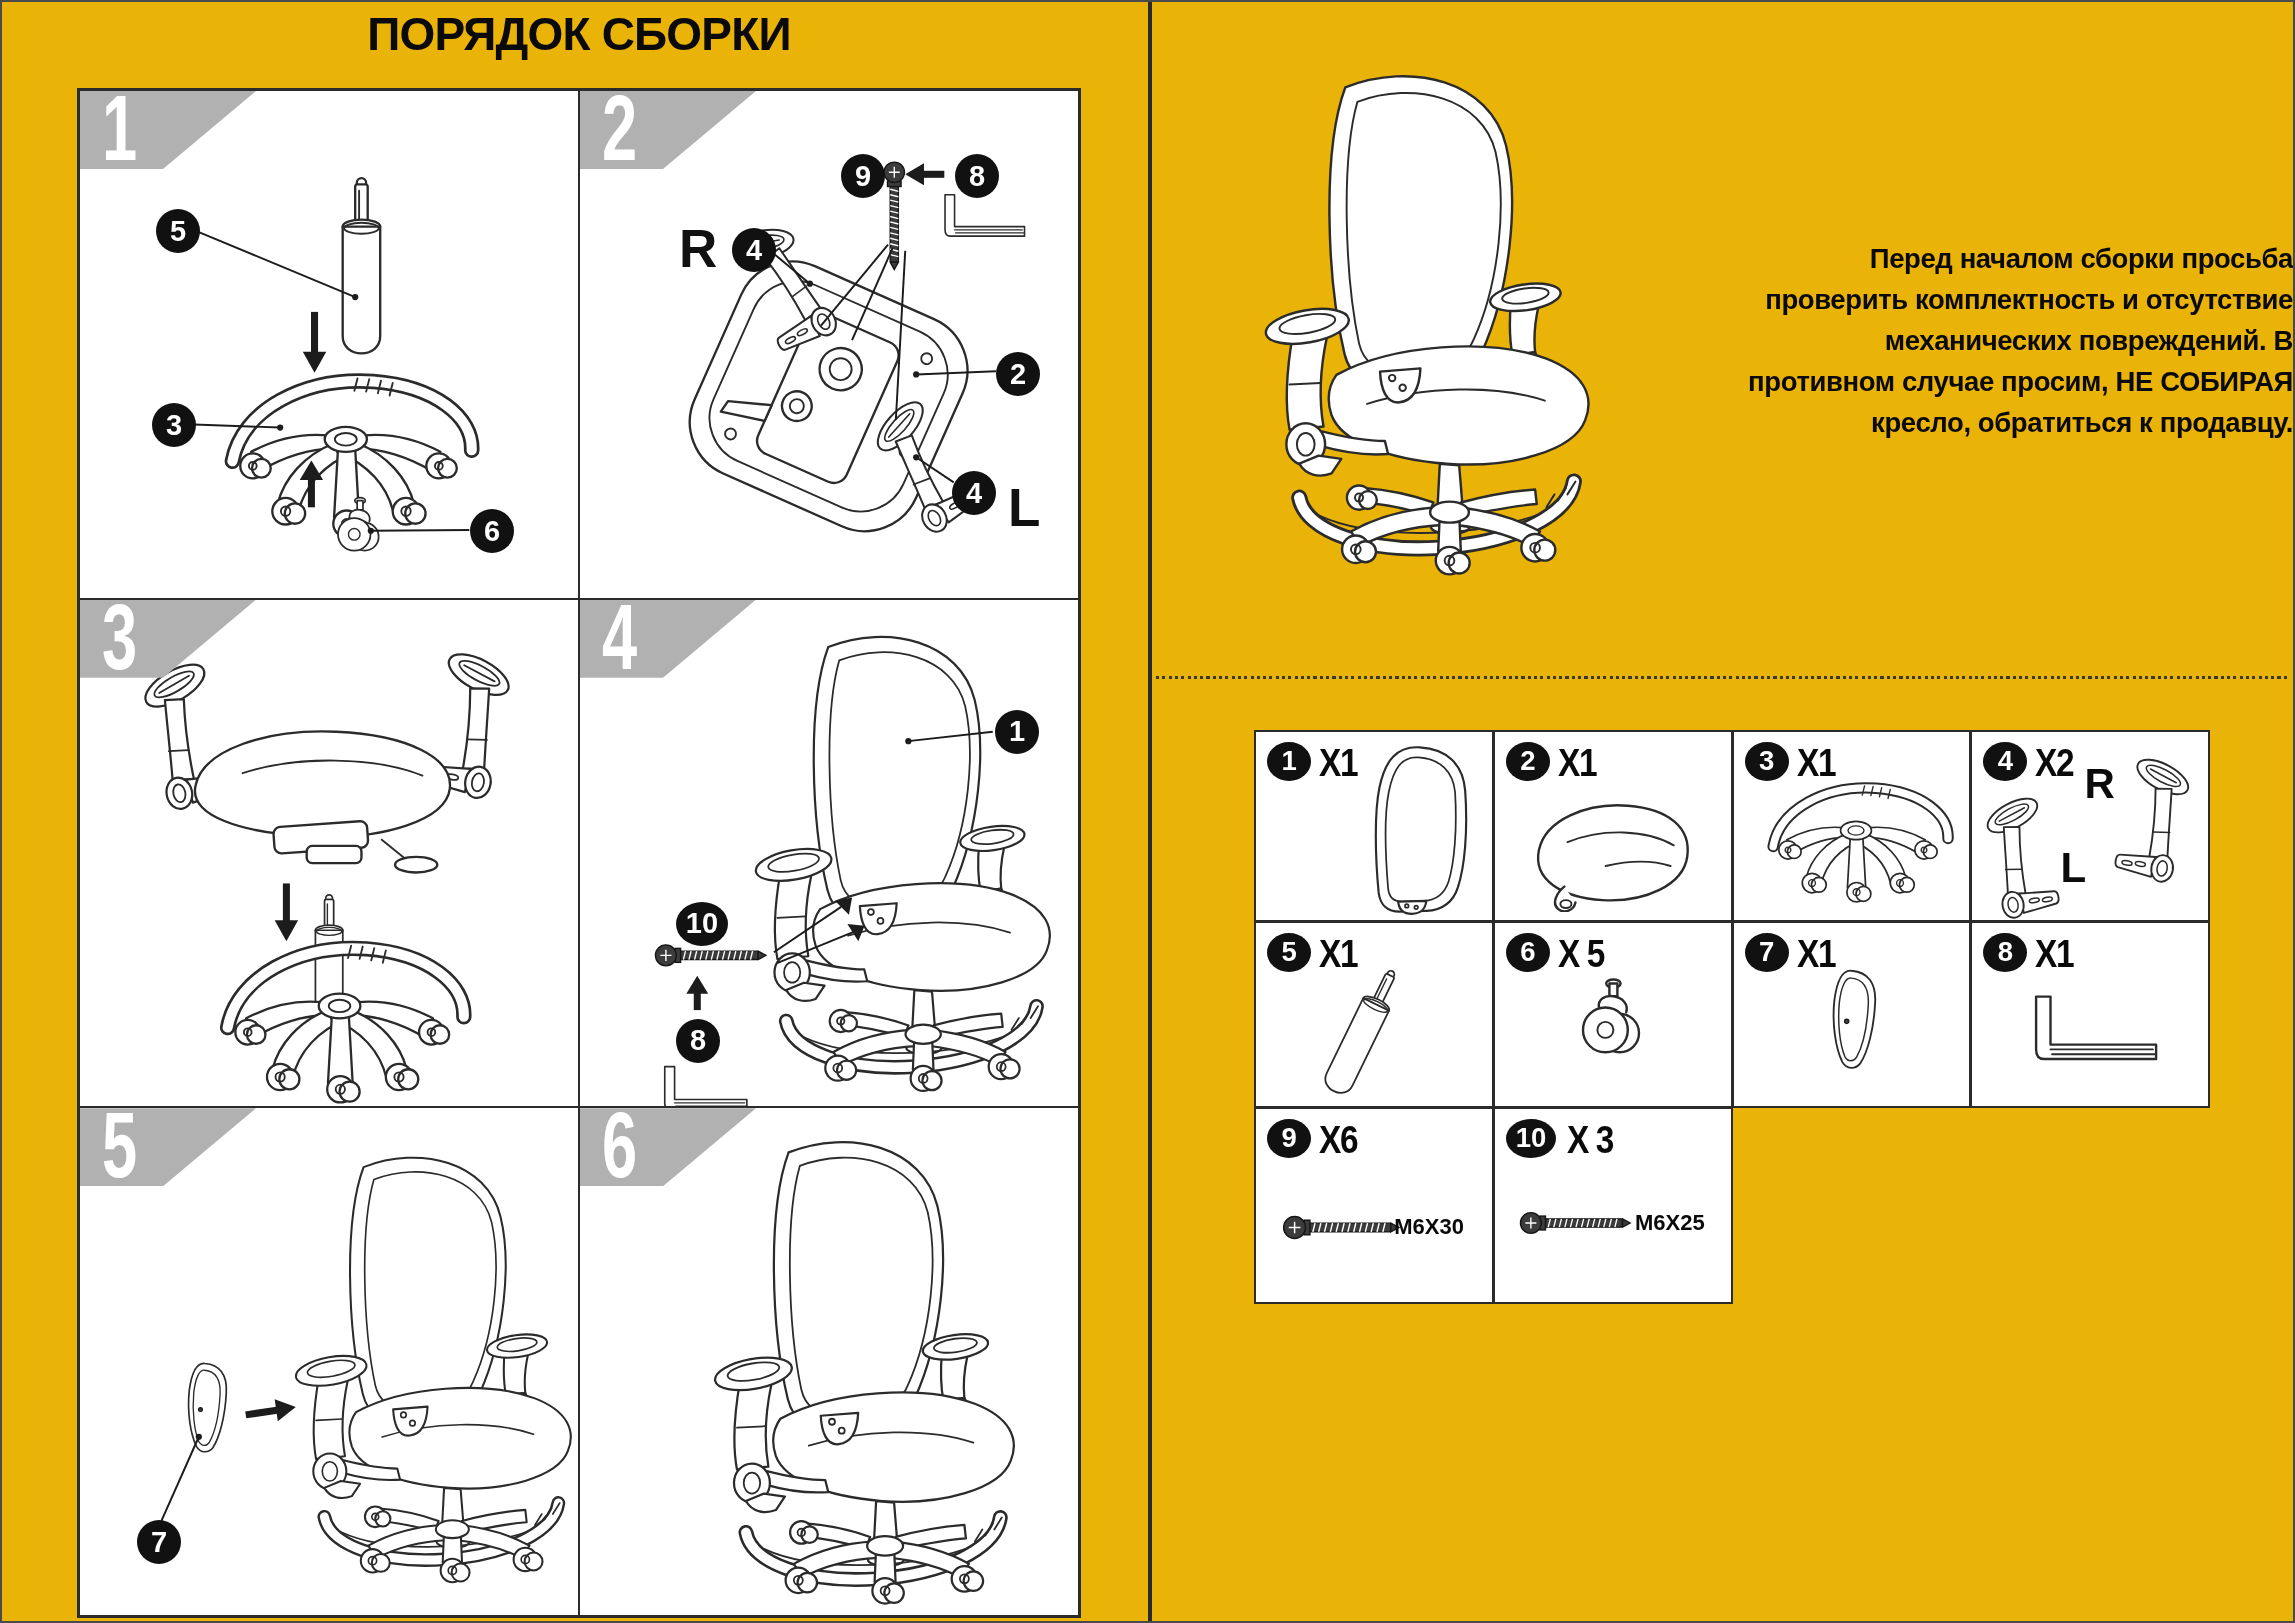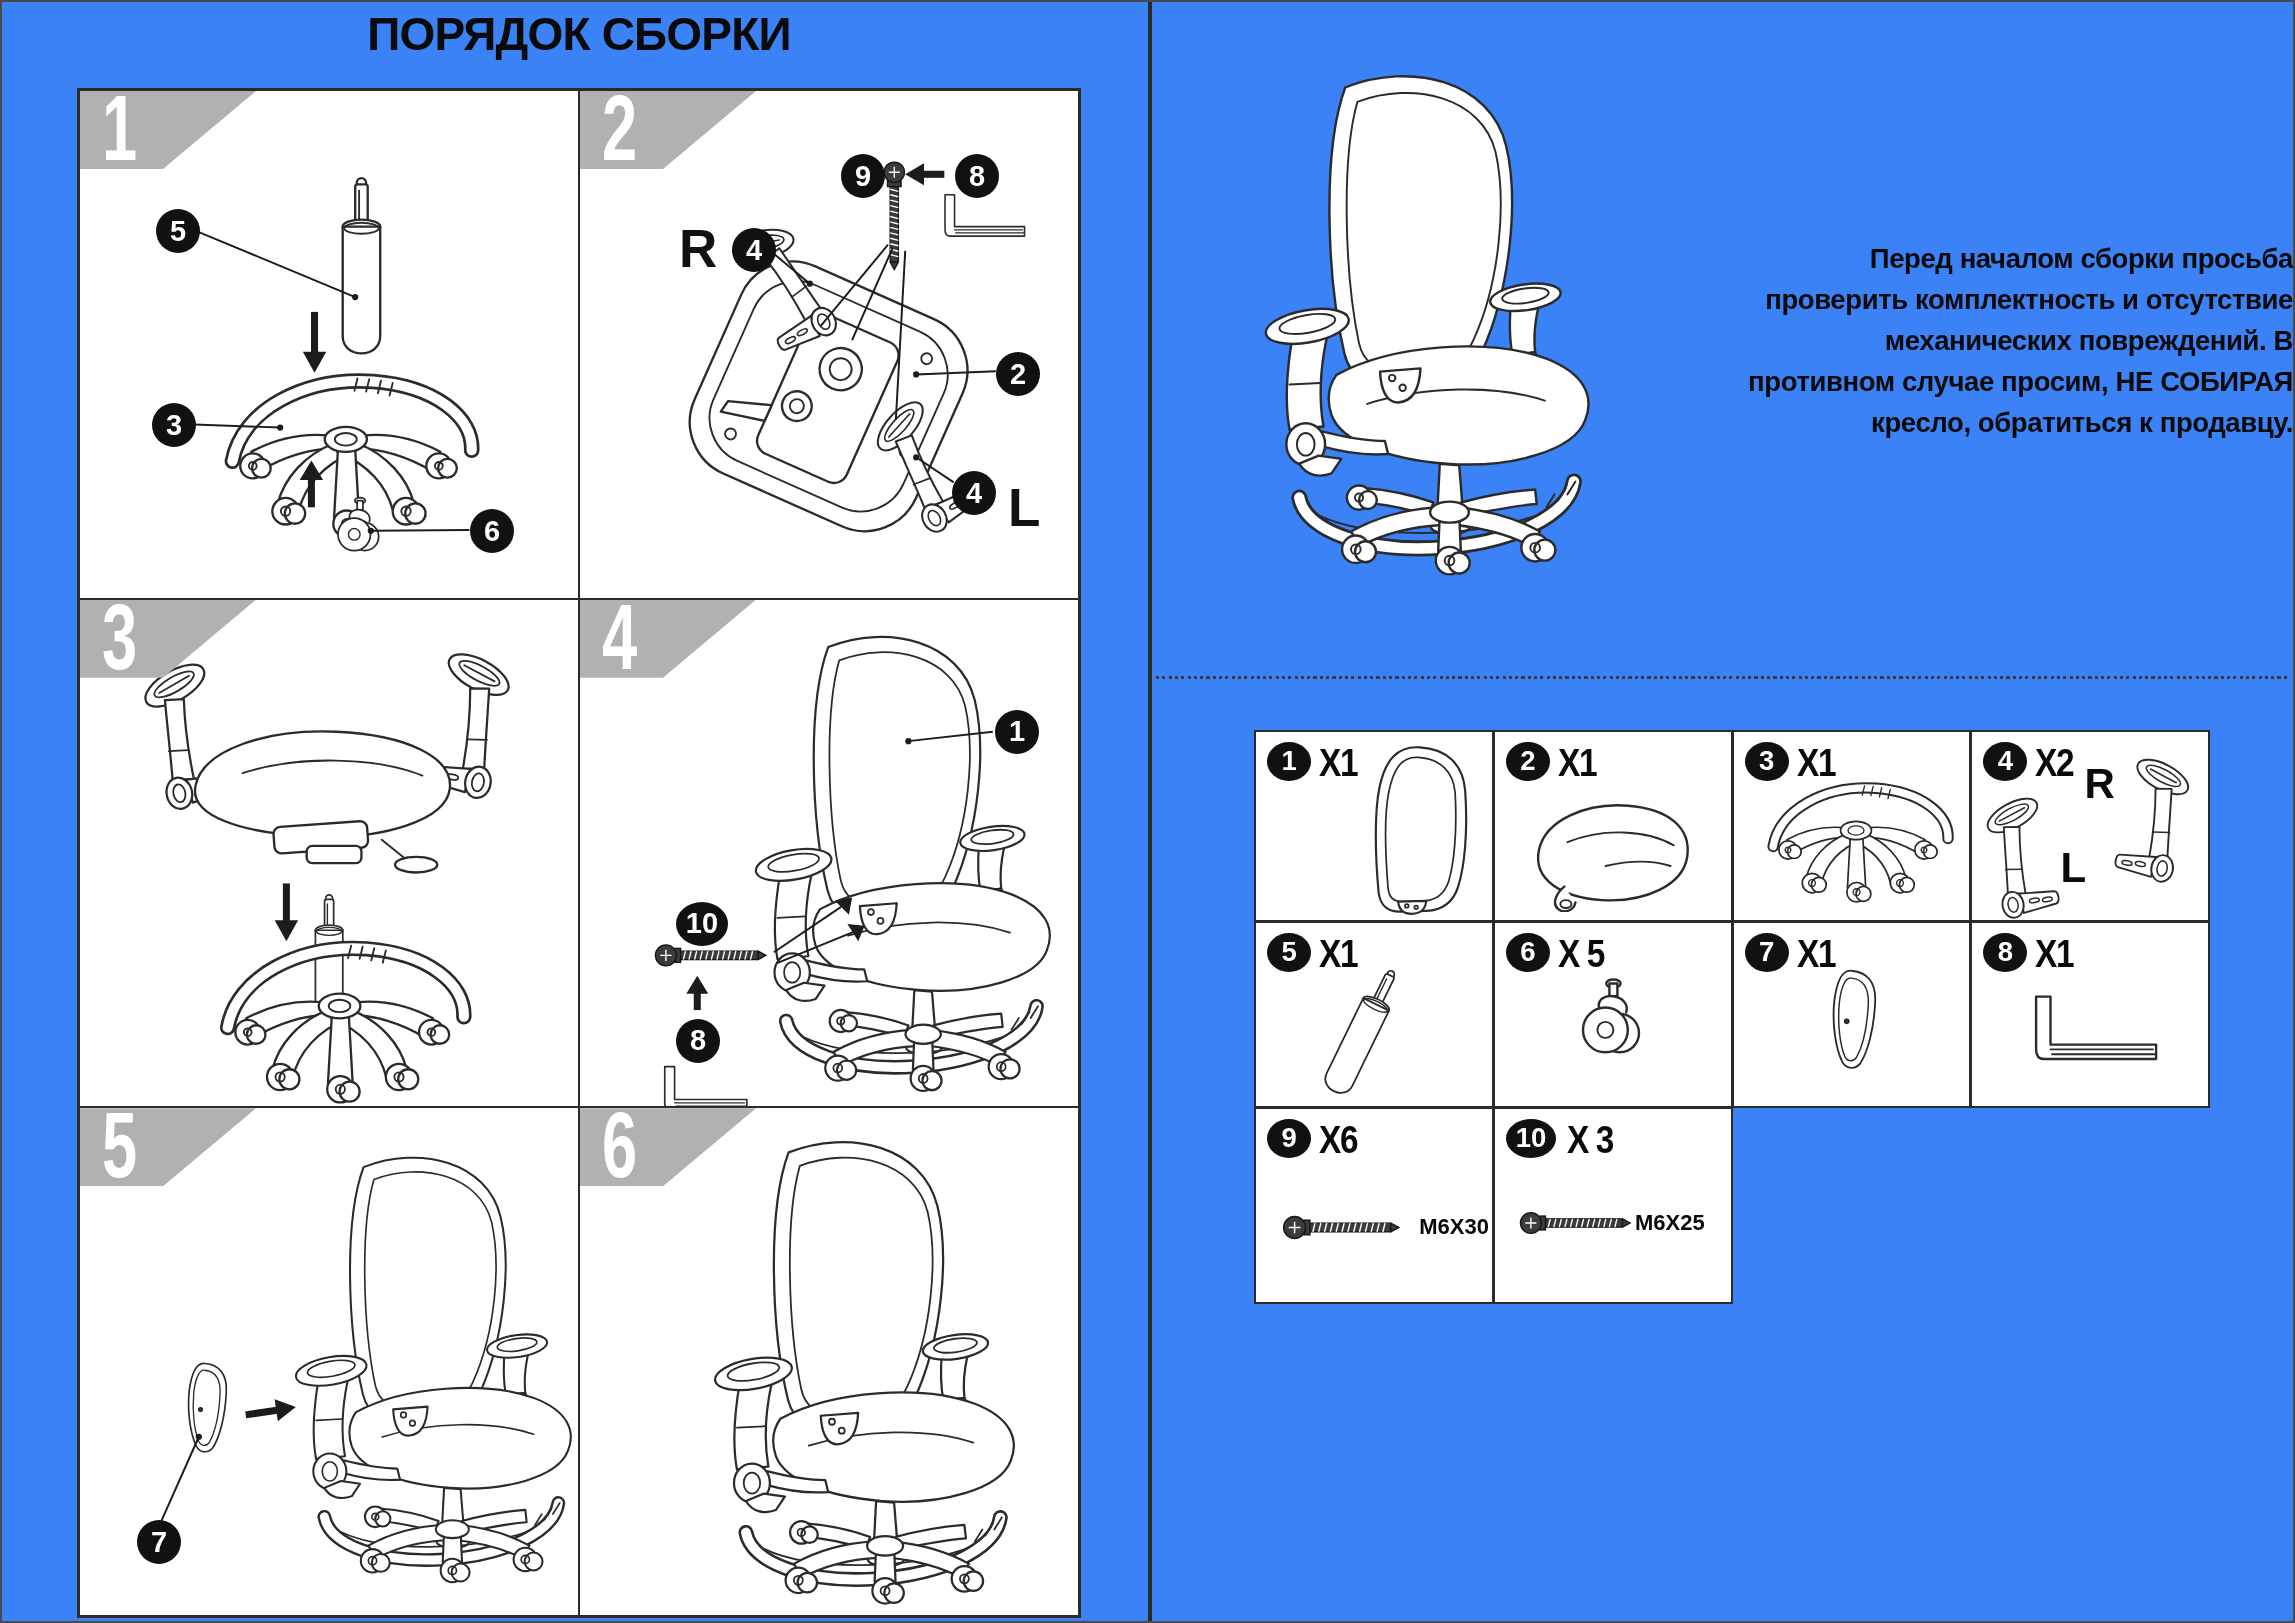--- a/index.html
+++ b/index.html
@@ -1,16 +1,16 @@
 <!DOCTYPE html>
 <html style="font-size:12.6px"><head>
 <meta charset="utf-8">
 <style>
   html,body{margin:0;padding:0;background:#e8e8e8;}
-  #page{position:relative;width:2295px;height:1623px;background:#3b82f6;
+  #page{position:relative;width:2295px;height:1623px;background:#eab308;
         border:2.4px solid #4a4a4a;box-sizing:border-box;overflow:hidden;
         font-family:"Liberation Sans",sans-serif;color:#0a0a0a;}
   .vdivider{position:absolute;left:1146px;top:0;width:3.9px;height:100%;background:#2b2b2b;}
 
   
   #assembly-title{position:absolute;left:75px;top:4.7px;width:1004px;margin:0;
       text-align:center;font-size:46px;font-weight:700;letter-spacing:-0.8px;}
   #panels{position:absolute;left:75px;top:86px;width:1004px;height:1530px;
       display:grid;grid-template-columns:1fr 1fr;grid-template-rows:1fr 1fr 1fr;
       border:2.4px solid #2b2b2b;box-sizing:border-box;}
@@ -554,21 +554,21 @@
   </div>
 
   <div class="cell">
     <div class="badge">
           <span>9</span>
         </div>
     <div class="qty">X6</div>
     <svg class="ico" style="left:23.6px;top:101px;width:124px;height:35px" viewBox="0 0 170 48">
           <use href="#g-screw"></use>
         </svg>
-    <div class="size-label" style="left:163px;top:105px">M6X30</div>
+    <div class="size-label" style="left:138px;top:105px">M6X30</div>
   </div>
 
   <div class="cell">
     <div class="badge wide" style="width:50px">
           <span>10</span>
         </div>
     <div class="qty" style="left:72px">X 3</div>
     <svg class="ico" style="left:22px;top:97px;width:118px;height:34px" viewBox="0 0 170 48">
           <use href="#g-screw"></use>
         </svg>

